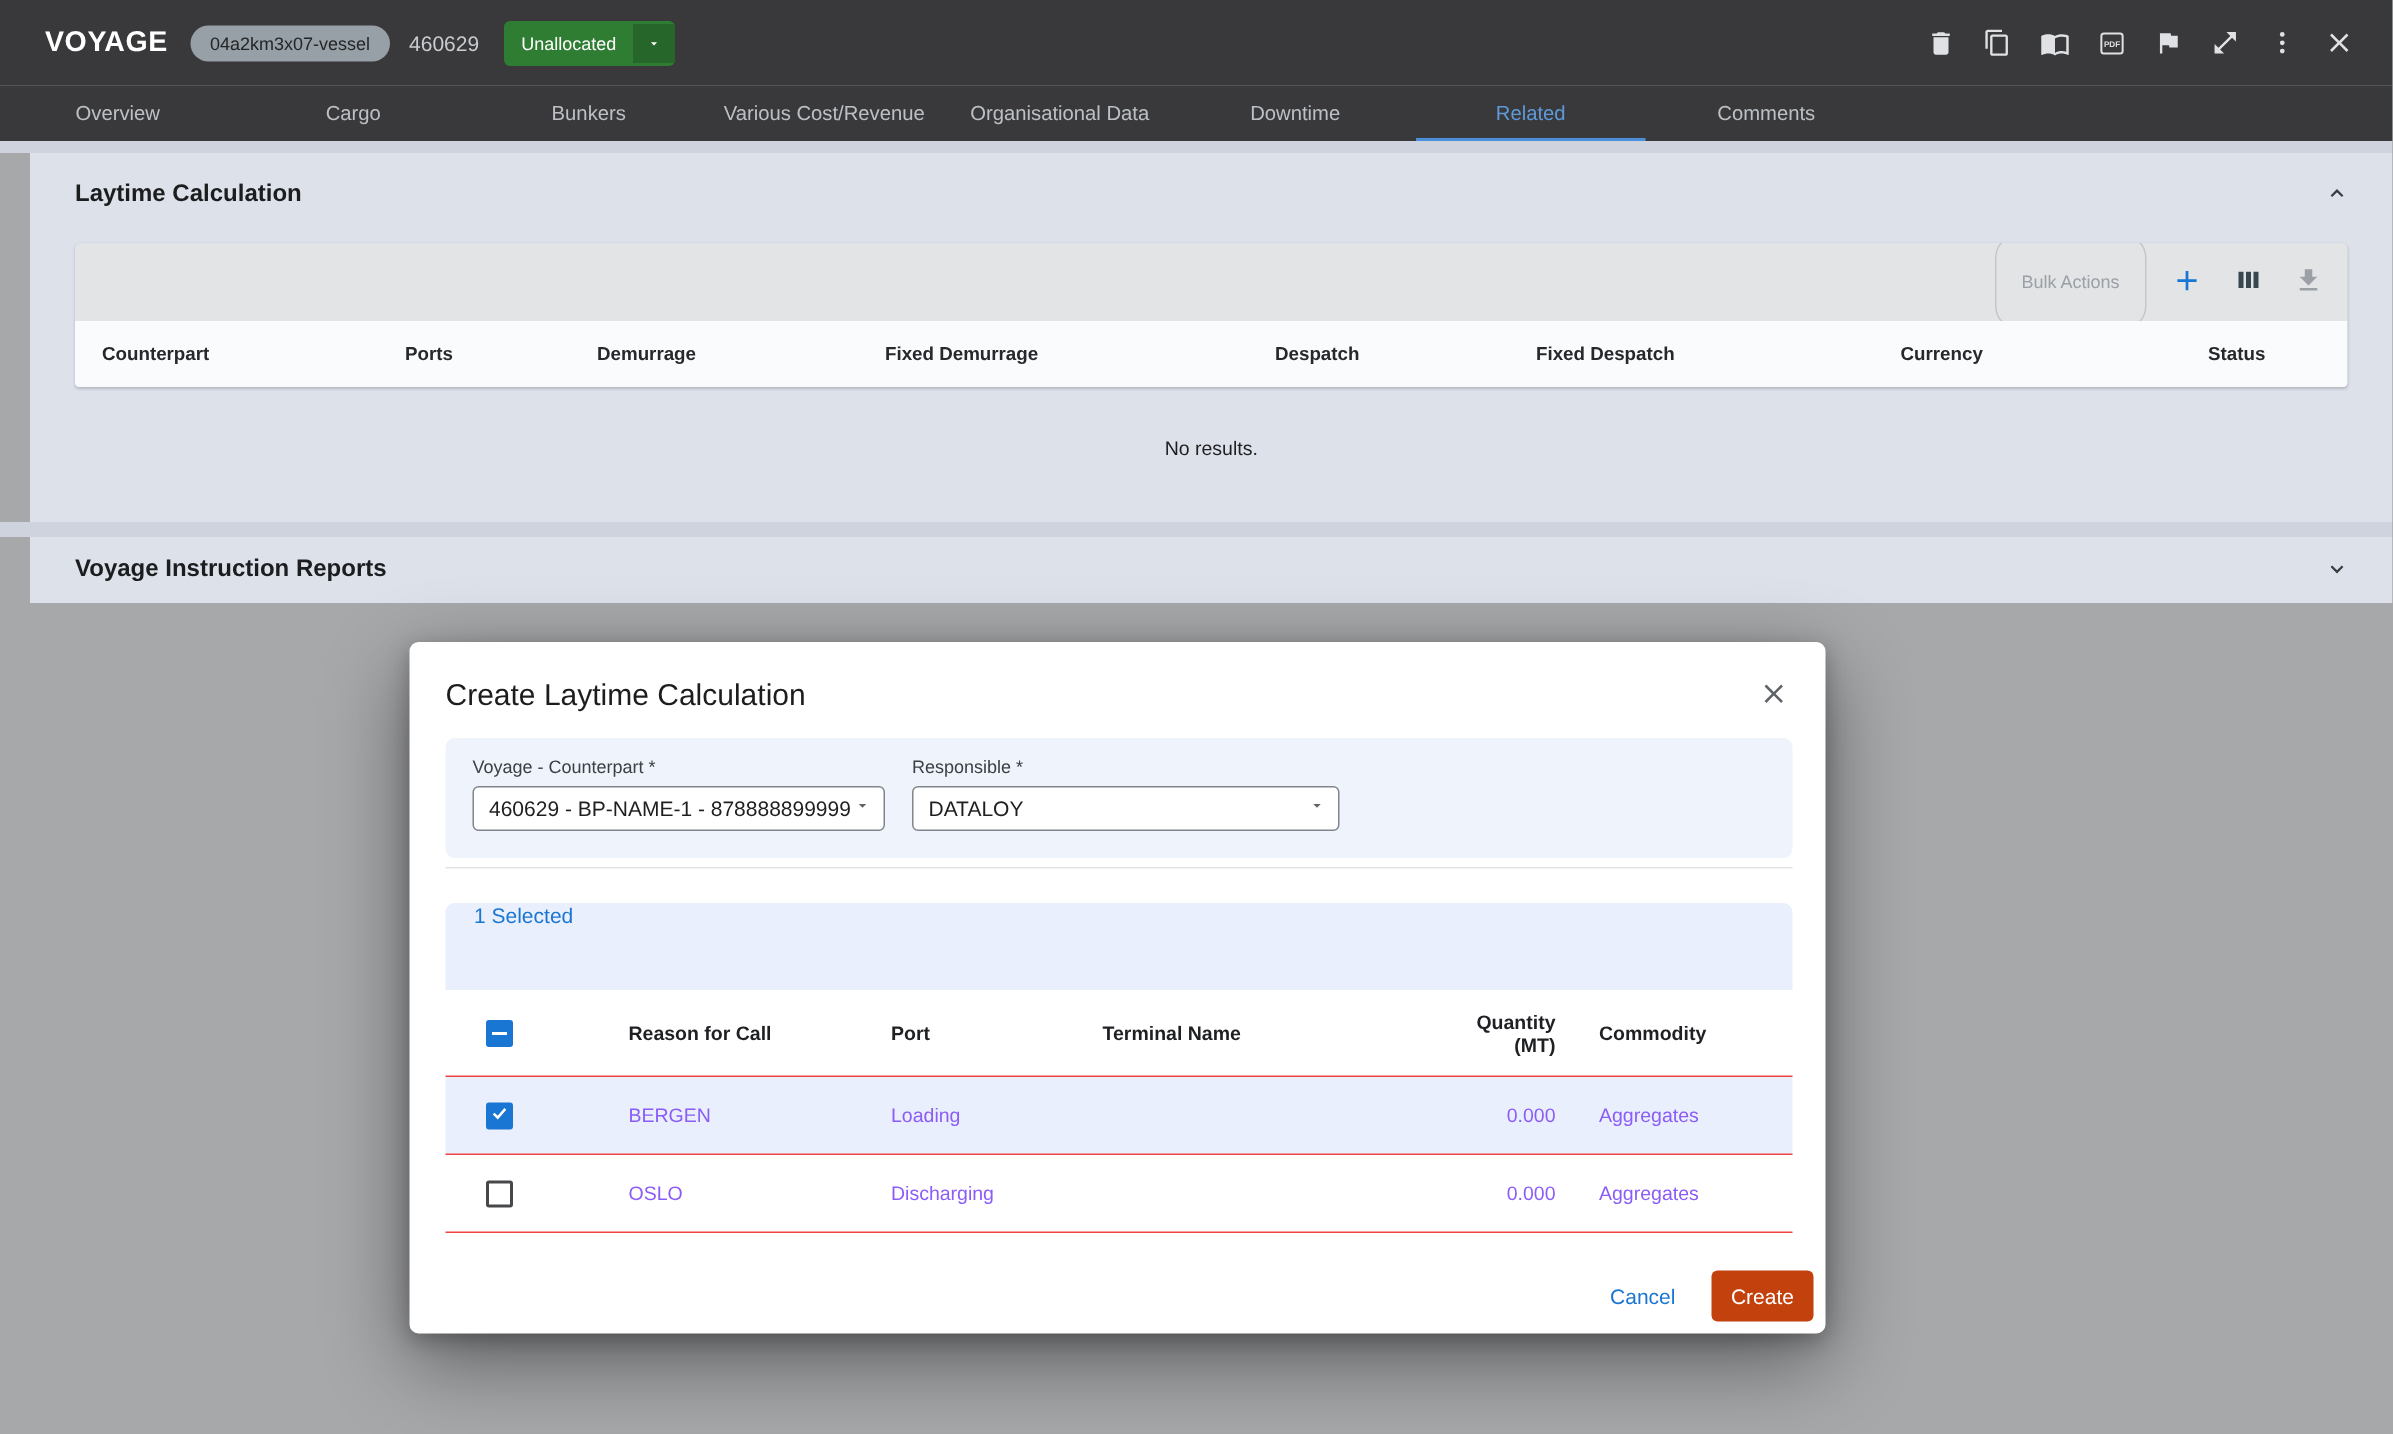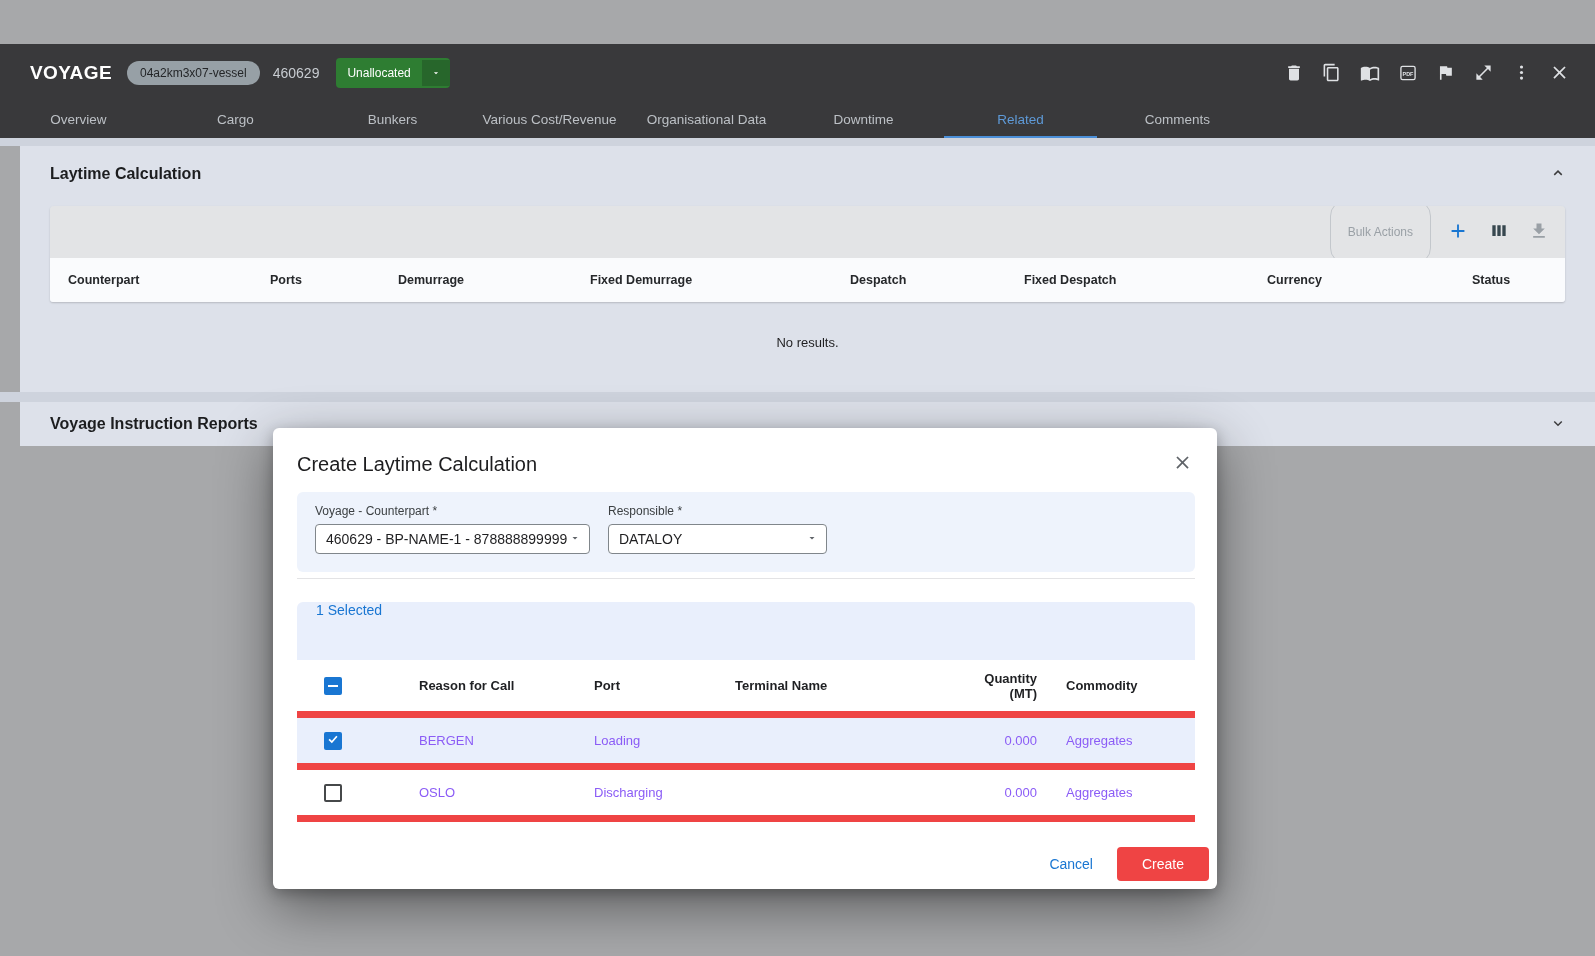--- a/index.html
+++ b/index.html
@@ -7,21 +7,21 @@
   body {
     width:1595px; height:956px; position:relative; overflow:hidden;
     background:#a7a8aa;
     font-family:"Liberation Sans","DejaVu Sans",sans-serif;
     -webkit-font-smoothing:antialiased;
   }
 
   
   .topbar {
     height:57px; background:#39393b; display:flex; align-items:center;
-    justify-content:space-between; padding:0 20px 0 30px;margin-top:44px;
+    justify-content:space-between; padding:0 20px 0 30px;
   }
   .topbar-left { display:flex; align-items:center; }
   .app-title { color:#ffffff; font-size:19px; font-weight:bold; letter-spacing:.4px; }
   .vessel-chip {
     background:#97a0a6; color:#242628; font-size:12px; line-height:1;
     padding:6px 13px; border-radius:13px; margin-left:15px; cursor:pointer;
   }
   .voyage-number { color:#c8ccd1; font-size:14px; margin-left:13px; }
   .status-btn {
     display:flex; align-items:center; background:#2e7d32; border:none; color:#fff;
@@ -100,34 +100,34 @@
     padding:12px 18px 18px 18px; display:flex; gap:18px; height:80px;
   }
   .field-group { display:flex; flex-direction:column; }
   .field-label { font-size:12px; color:#3c4043; margin-bottom:6px; }
   .select-box {
     height:30px; border:1px solid #80868b; border-radius:4px; background:#fff;
     display:flex; align-items:center; justify-content:space-between;
     padding:0 8px 0 10px; cursor:pointer;
   }
   .select-box .select-value { font-size:14px; color:#1f1f21; white-space:nowrap; }
-  .w1 { width:275px; } .w2 { width:219px; }
+  .w1 { width:275px; } .w2 { width:285px; }
 
   .divider { height:1px; background:#e3e3e5; margin:6px 22px 0 24px; }
 
   .select-panel {
     margin:23px 22px 0 24px; background:#e9effc; border-radius:6px 6px 0 0;
     height:58px; display:flex; padding-left:19px;
   }
   .selected-text { color:#1976d2; font-size:14px; }
 
   .mtable { margin:0 22px 0 24px; }
   .mtable-row {
     display:grid; grid-template-columns:122px 175px 141px 227px 75px 1fr;
-    align-items:center; border-bottom:7px solid #ef4444;
+    align-items:center; border-bottom:1px solid #ef4444;
   }
   .mtable-row.head { height:58px; font-size:13px; font-weight:bold; color:#1f2023; background:#fff; }
   .mtable-row.body { height:52px; font-size:13px; color:#8b5cf6; background:#fff; }
   .mtable-row.body.selected { background:#e9effc; }
   .cell-check { padding-left:27px; }
   .cell-qty { justify-self:end; text-align:right; }
   .cell-commodity { padding-left:29px; }
 
   .checkbox {
     width:18px; height:18px; border-radius:2px; display:flex; align-items:center;
@@ -140,22 +140,22 @@
   .checkbox.indeterminate .dash-glyph { display:block; width:10px; height:2px; background:#fff; }
 
   .modal-footer {
     position:absolute; right:8px; bottom:8px; display:flex; align-items:center; gap:8px;
   }
   .cancel-btn {
     color:#1976d2; font-size:14px; background:none; border:none; padding:8px 16px;
     cursor:pointer; font-family:inherit;
   }
   .create-btn {
-    background:#ef4444; color:#fff; font-size:14px; border:none; border-radius:4px;
-    padding:9px 25px; cursor:pointer; font-family:inherit;
+    background:#c2410c; color:#fff; font-size:14px; border:none; border-radius:4px;
+    padding:9px 13px; cursor:pointer; font-family:inherit;
   }
 </style>
 </head>
 <body>
 
 <header class="topbar">
   <div class="topbar-left">
     <span class="app-title">VOYAGE</span>
     <span class="vessel-chip">04a2km3x07-vessel</span>
     <span class="voyage-number">460629</span>

